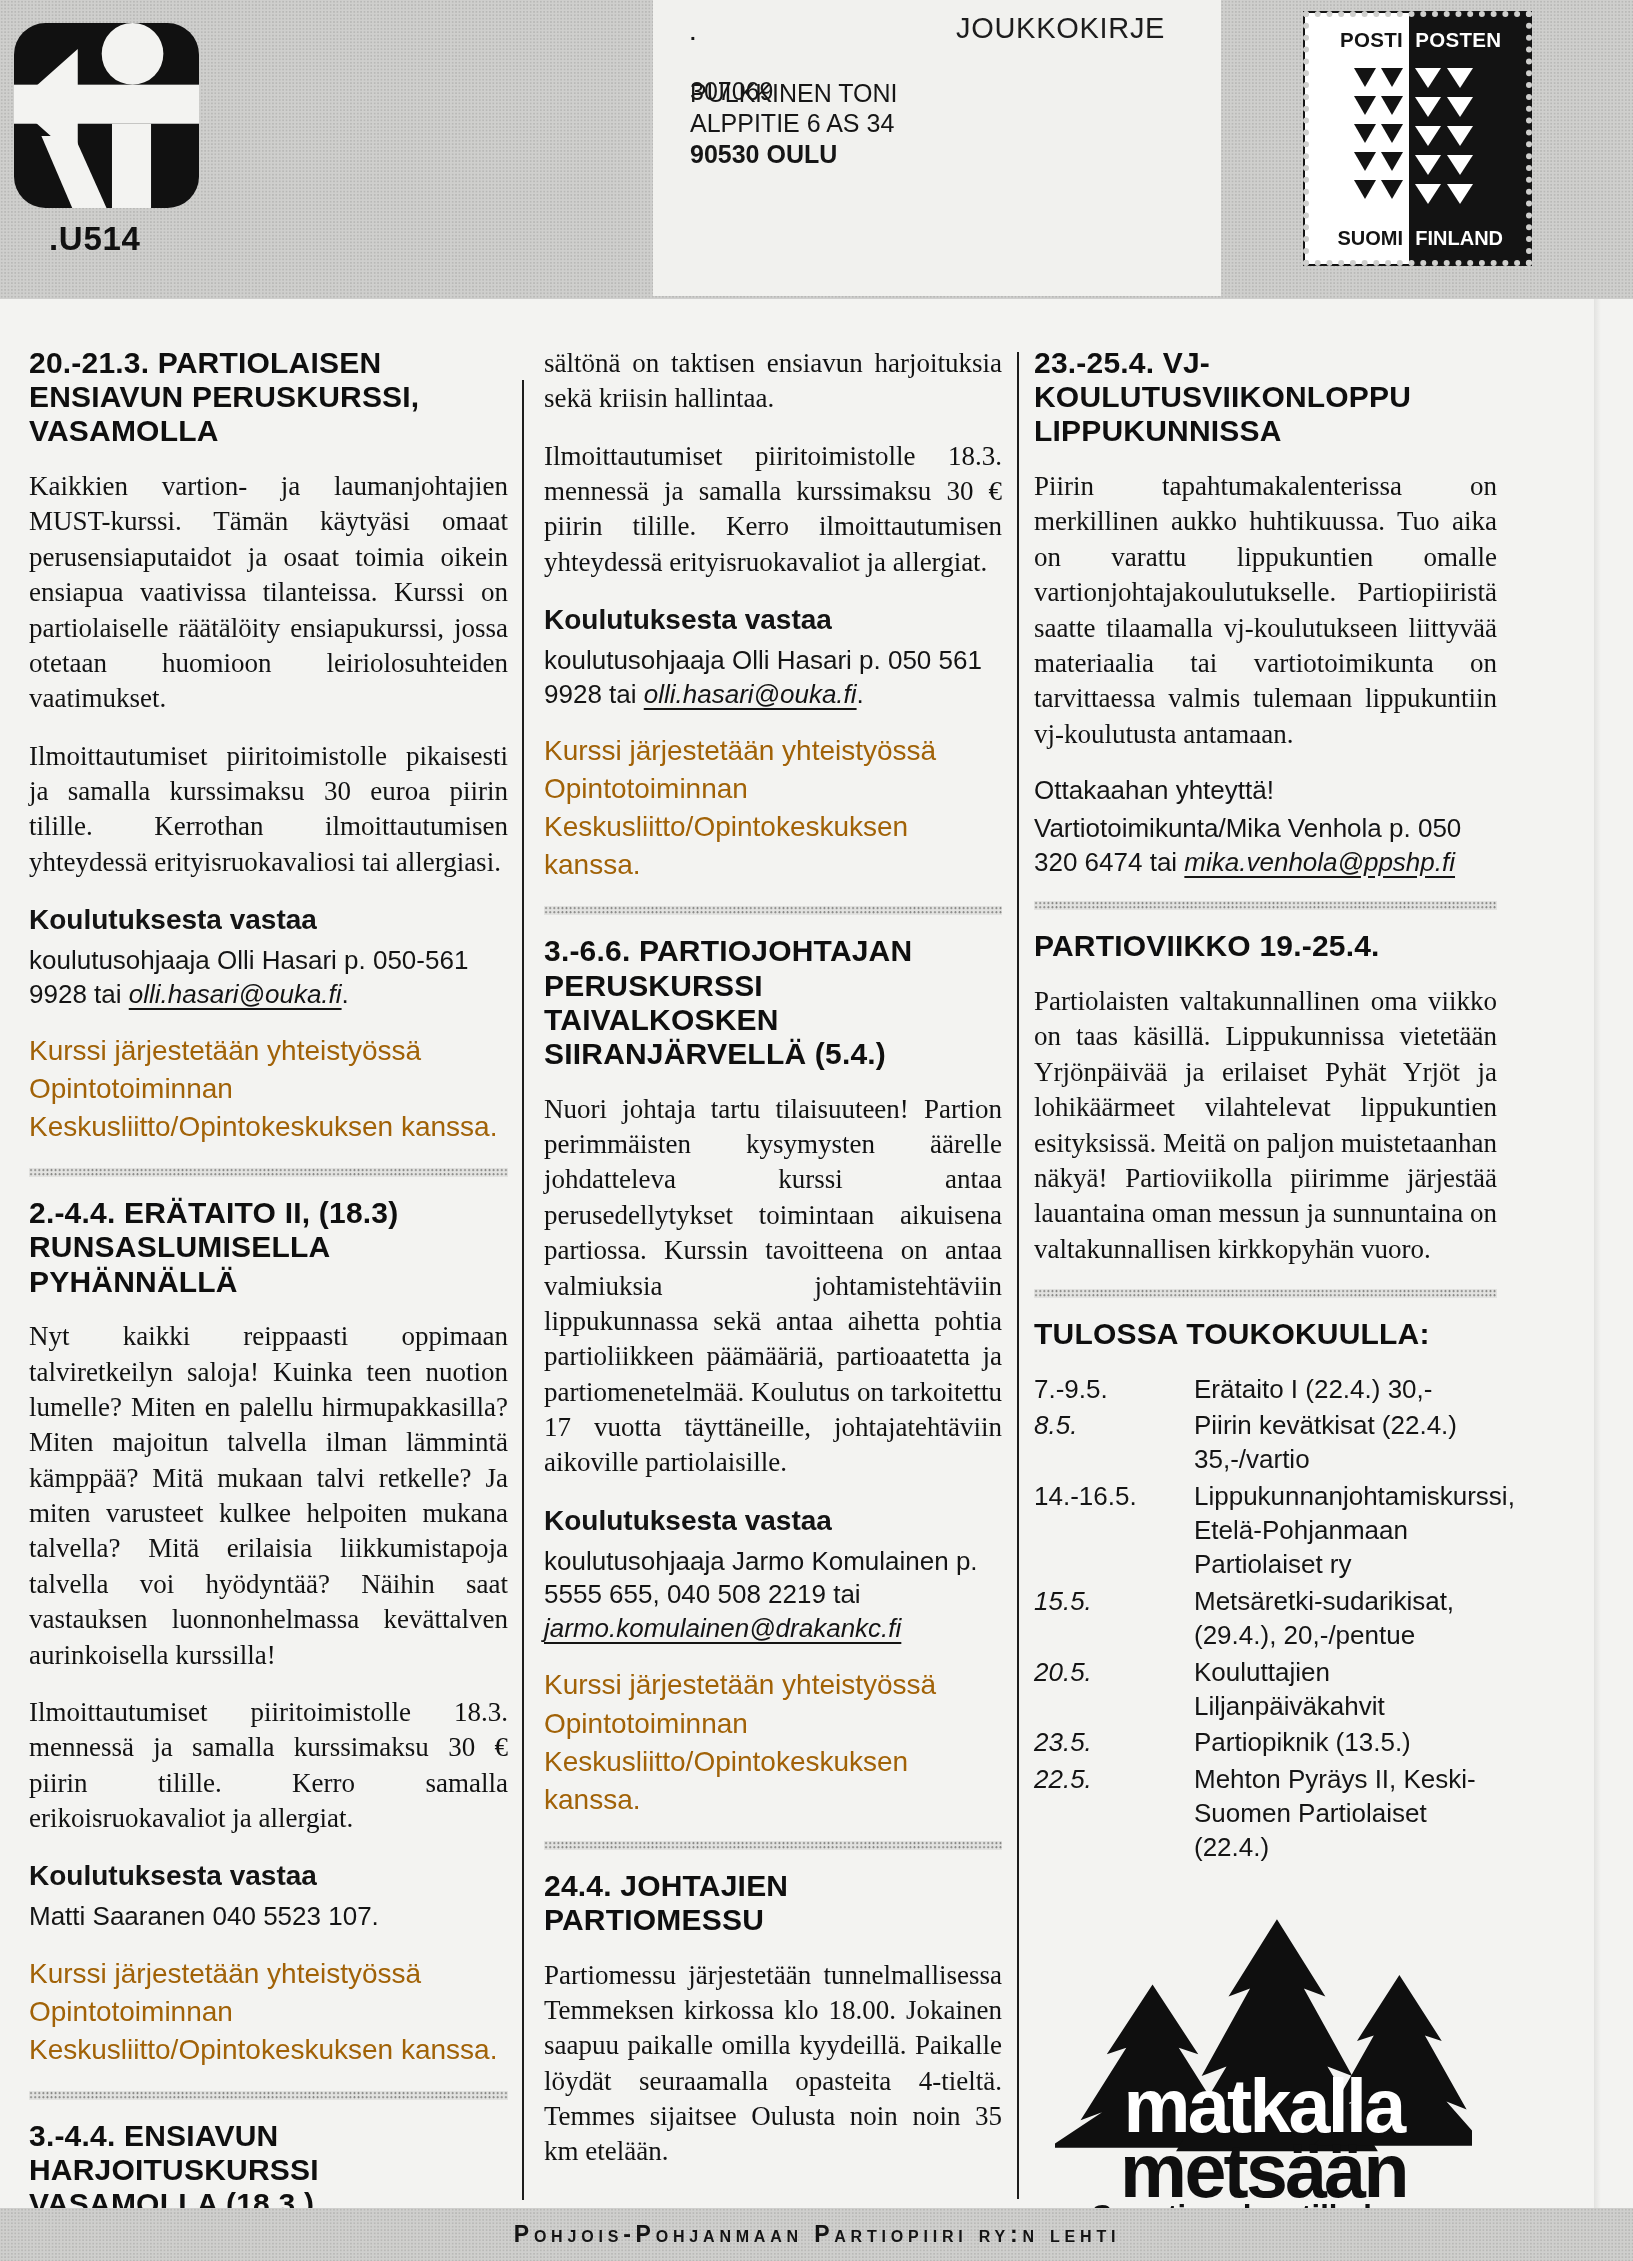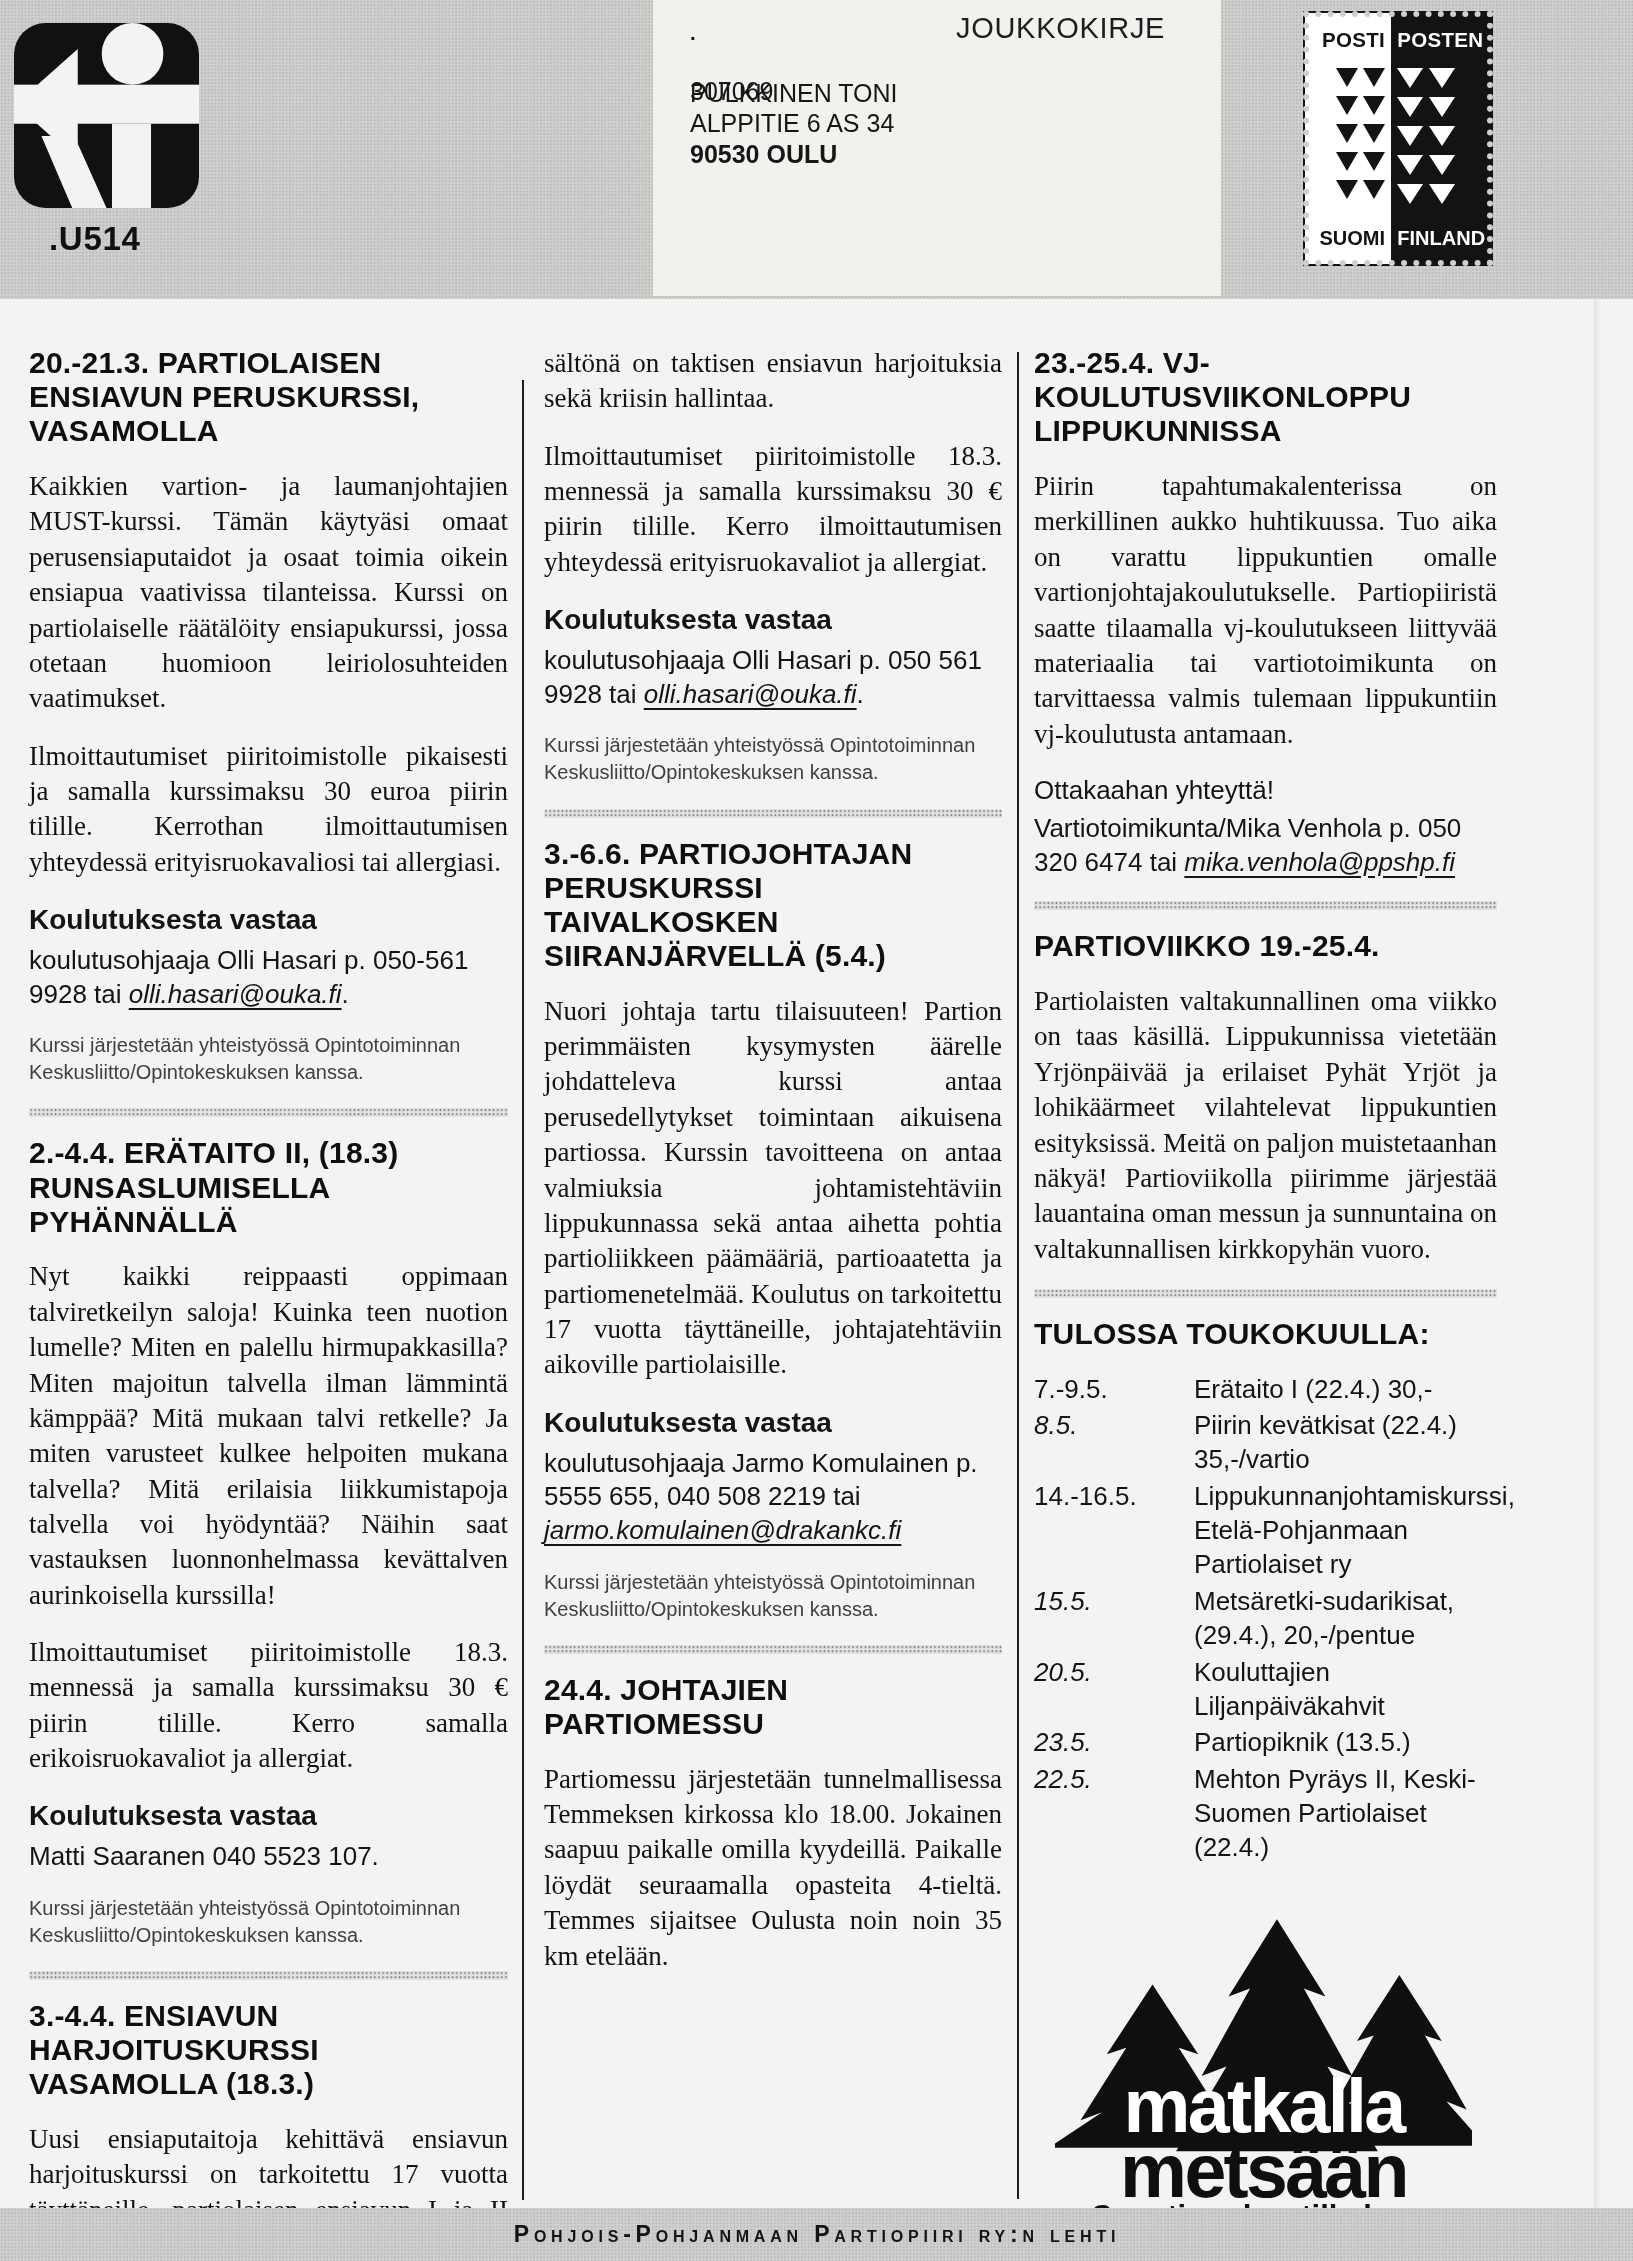--- a/index.html
+++ b/index.html
@@ -45,21 +45,21 @@
     font-size:29px; letter-spacing:0.7px; color:#1d1d1d;
   }
   .addr { position:absolute; left:690px; color:#161616; }
   .addr-mark  { top:20.5px;  font-size:20.5px; font-weight:700; }
   .addr-code  { top:49px;  font-size:25px;margin-top:28px; }
   .addr-name  { top:79px; font-size:25px; }
   .addr-street{ top:109px; font-size:25px; }
   .addr-city  { top:140px; font-size:25px; font-weight:700; }
   
   #stamp {
-    position:absolute; left:1303px; top:11px; width:190px; height:255px;
+    position:absolute; left:1303px; top:11px; width:229px; height:255px;
     background:#ffffff; border:2.1px solid #141414;
     outline:6.2px dotted #cfcfcd; outline-offset:-6.8px;
   }
   .stamp-in { display:flex; width:100%; height:100%; }
   .zone-left {
     width:46%; display:flex; flex-direction:column; align-items:flex-end;
     padding:15px 5.5px 13.7px 0;
   }
   .zone-right {
     width:54%; background:#131313; color:#fff;
@@ -85,21 +85,21 @@
   }
   .body {
     font-family:"Liberation Serif", serif;
     font-size:27px; line-height:1.31; text-align:justify;
     color:#121212; margin:0 0 22px 0;
   }
   .sans  { font-size:26px; line-height:1.3; color:#141414; }
   .resp  { font-weight:700; font-size:28px; margin:1.4px 0 5.5px 0; }
   .contact { margin:0 0 20.5px 0; }
   .email { font-style:italic; text-decoration:underline; text-underline-offset:4.8px; }
-  .coop  { font-size:20px; line-height:1.36; color:#404040; }
+  .coop  { font-size:28px; line-height:1.36; color:#a16207; }
   .hr {
     height:9px; margin:22px 0 19px 0;
     background-color:#e2e2e0;
     background-image:radial-gradient(#848482 0.8px, rgba(0,0,0,0) 1.2px);
     background-size:4.1px 4.1px;
   }
   .events { margin-top:4.1px; }
   .ev { display:flex; font-size:26px; line-height:1.32; margin-bottom:2.1px;gap:44px; }
   .ev-date { width:116px; flex:none; }
   .ev-text { flex:1; }

